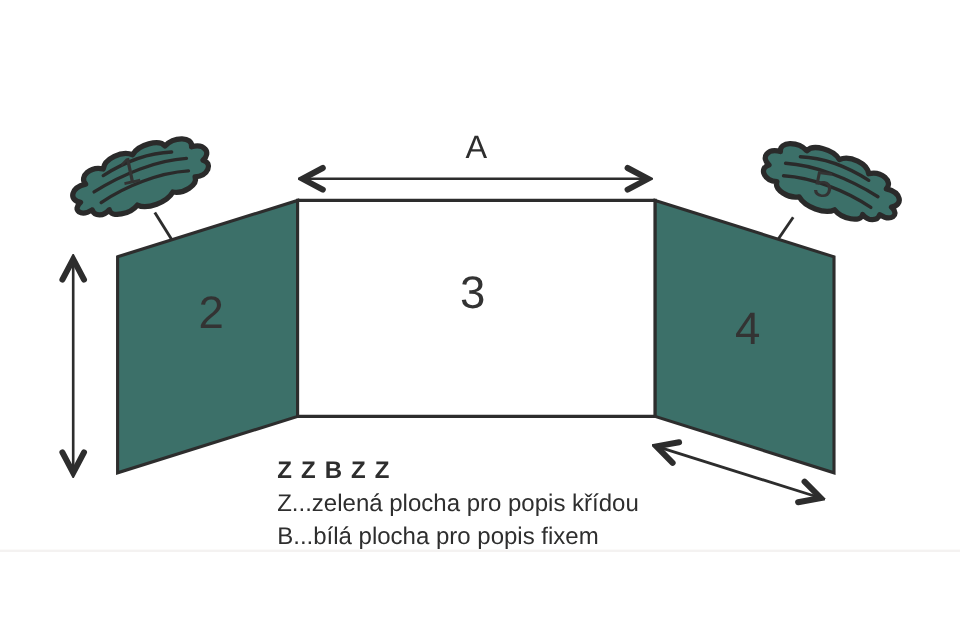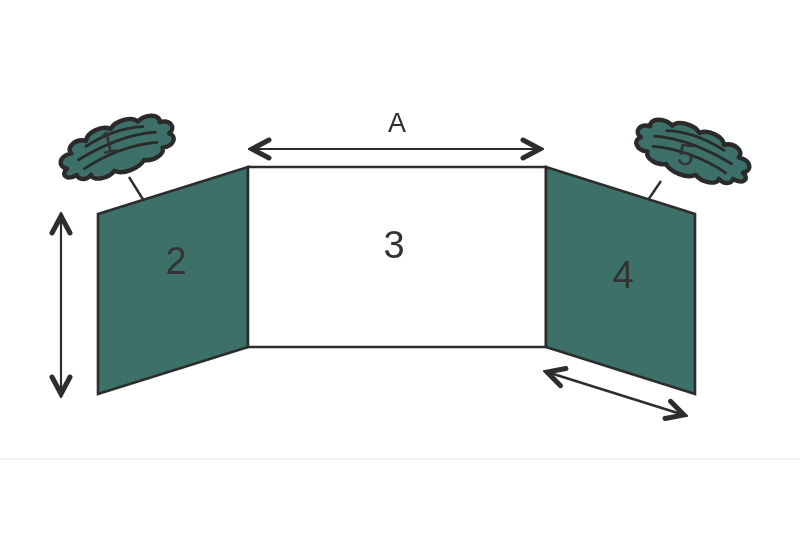--- a/index.html
+++ b/index.html
@@ -69,15 +69,20 @@
   </svg>
 
   <div class="lbl num" style="left:78px;top:127px;width:60px;font-size:31px;transform:rotate(-12deg);">1</div>
   <div class="lbl num" style="left:146px;top:242px;width:60px;font-size:38px;">2</div>
   <div class="lbl num" style="left:364px;top:226px;width:60px;font-size:38px;">3</div>
   <div class="lbl num" style="left:593px;top:256px;width:60px;font-size:38px;">4</div>
   <div class="lbl num" style="left:656px;top:140px;width:60px;font-size:30px;transform:rotate(8deg);">5</div>
 
   <div class="lbl dim-label" style="left:367px;top:110px;width:60px;font-size:27px;">A</div>
 
+  <div class="legend">
+    <div class="legend-title">Z Z B Z Z</div>
+    <div class="legend-line">Z...zelená plocha pro popis křídou</div>
+    <div class="legend-line">B...bílá plocha pro popis fixem</div>
+  </div>
 
   <div class="faint-divider"></div>
 </div>
 
 </body></html>

